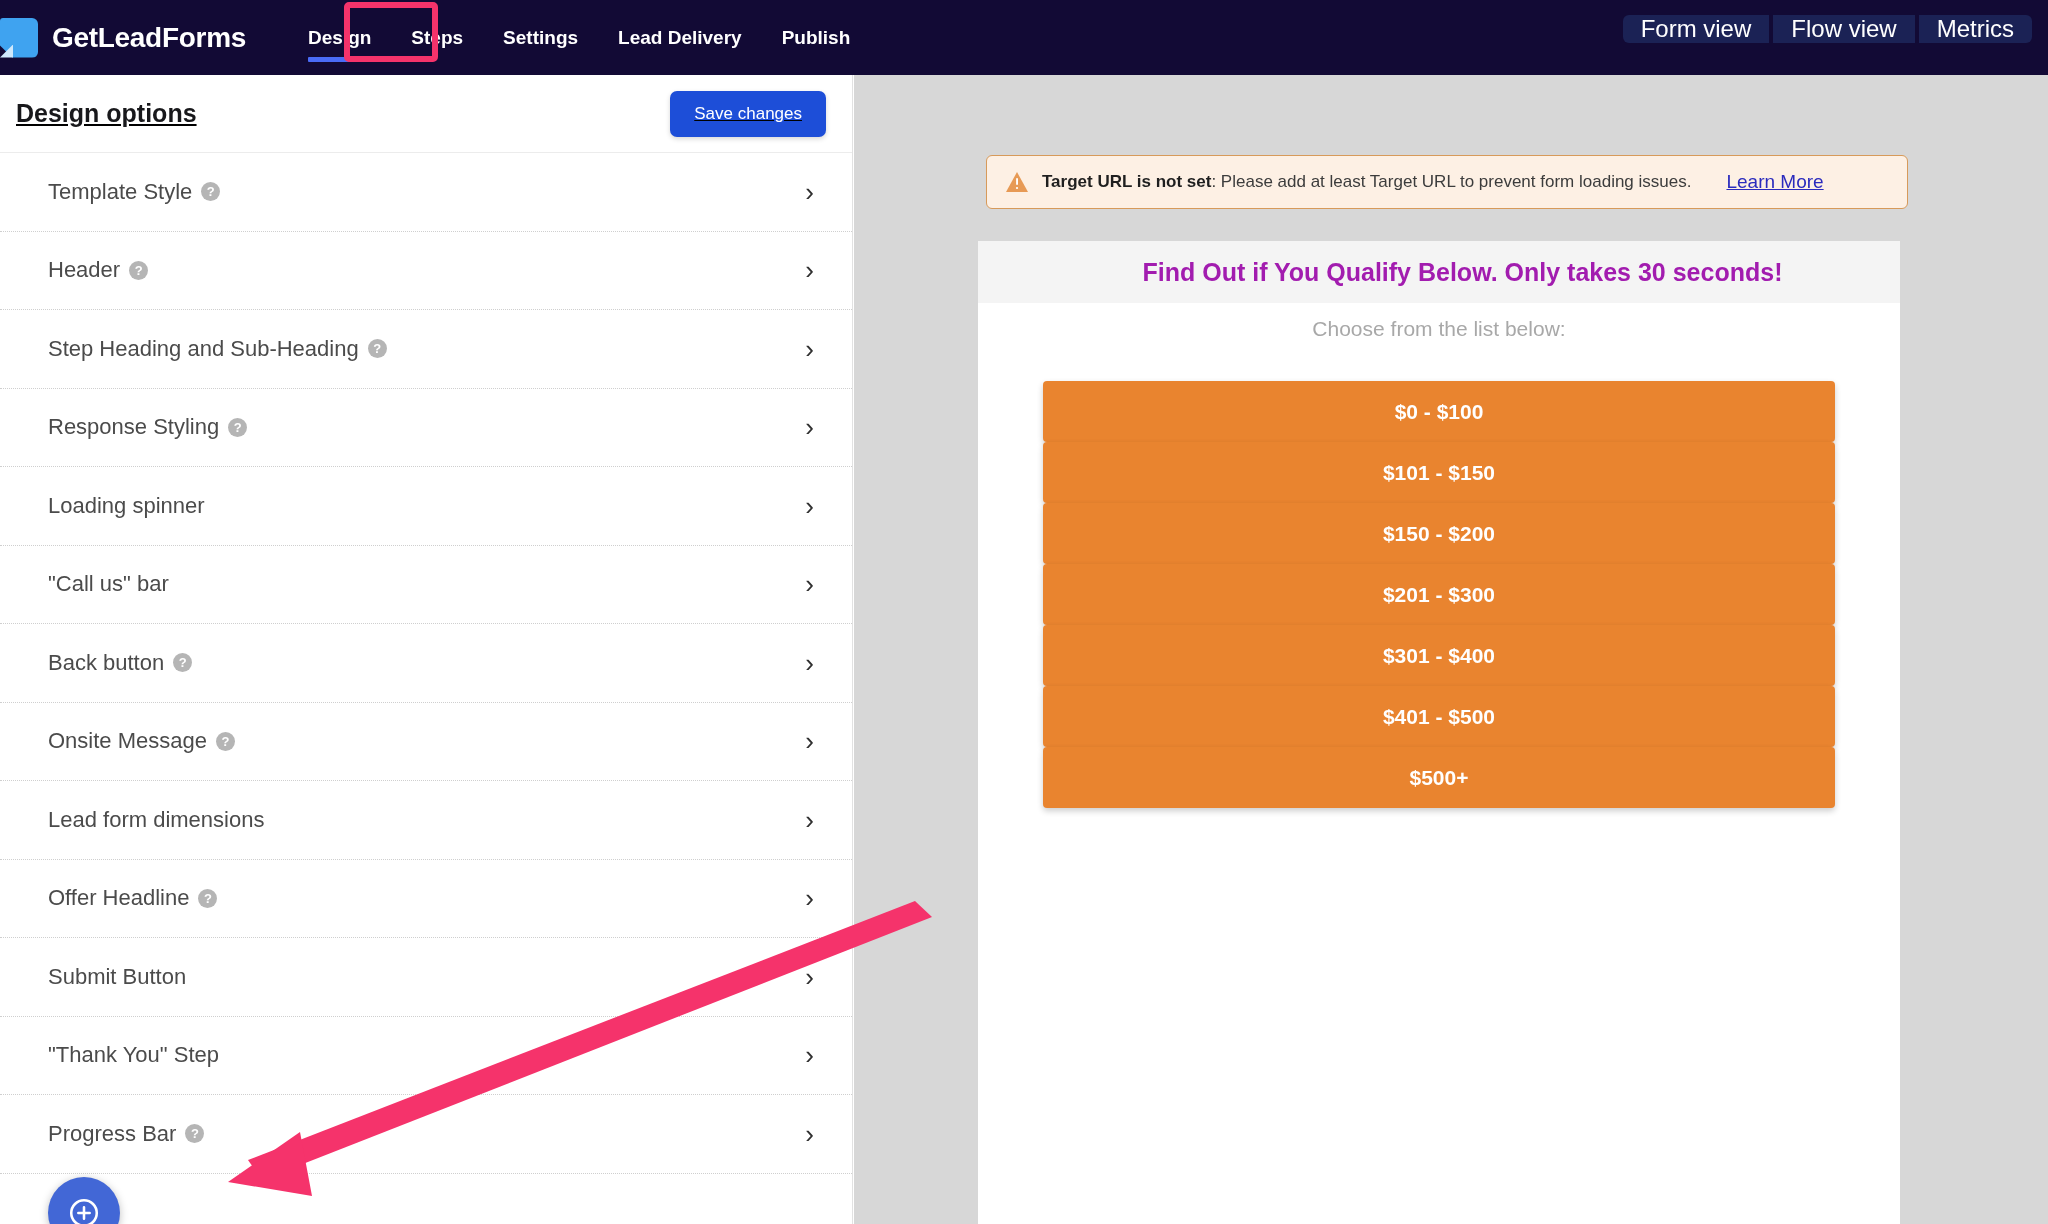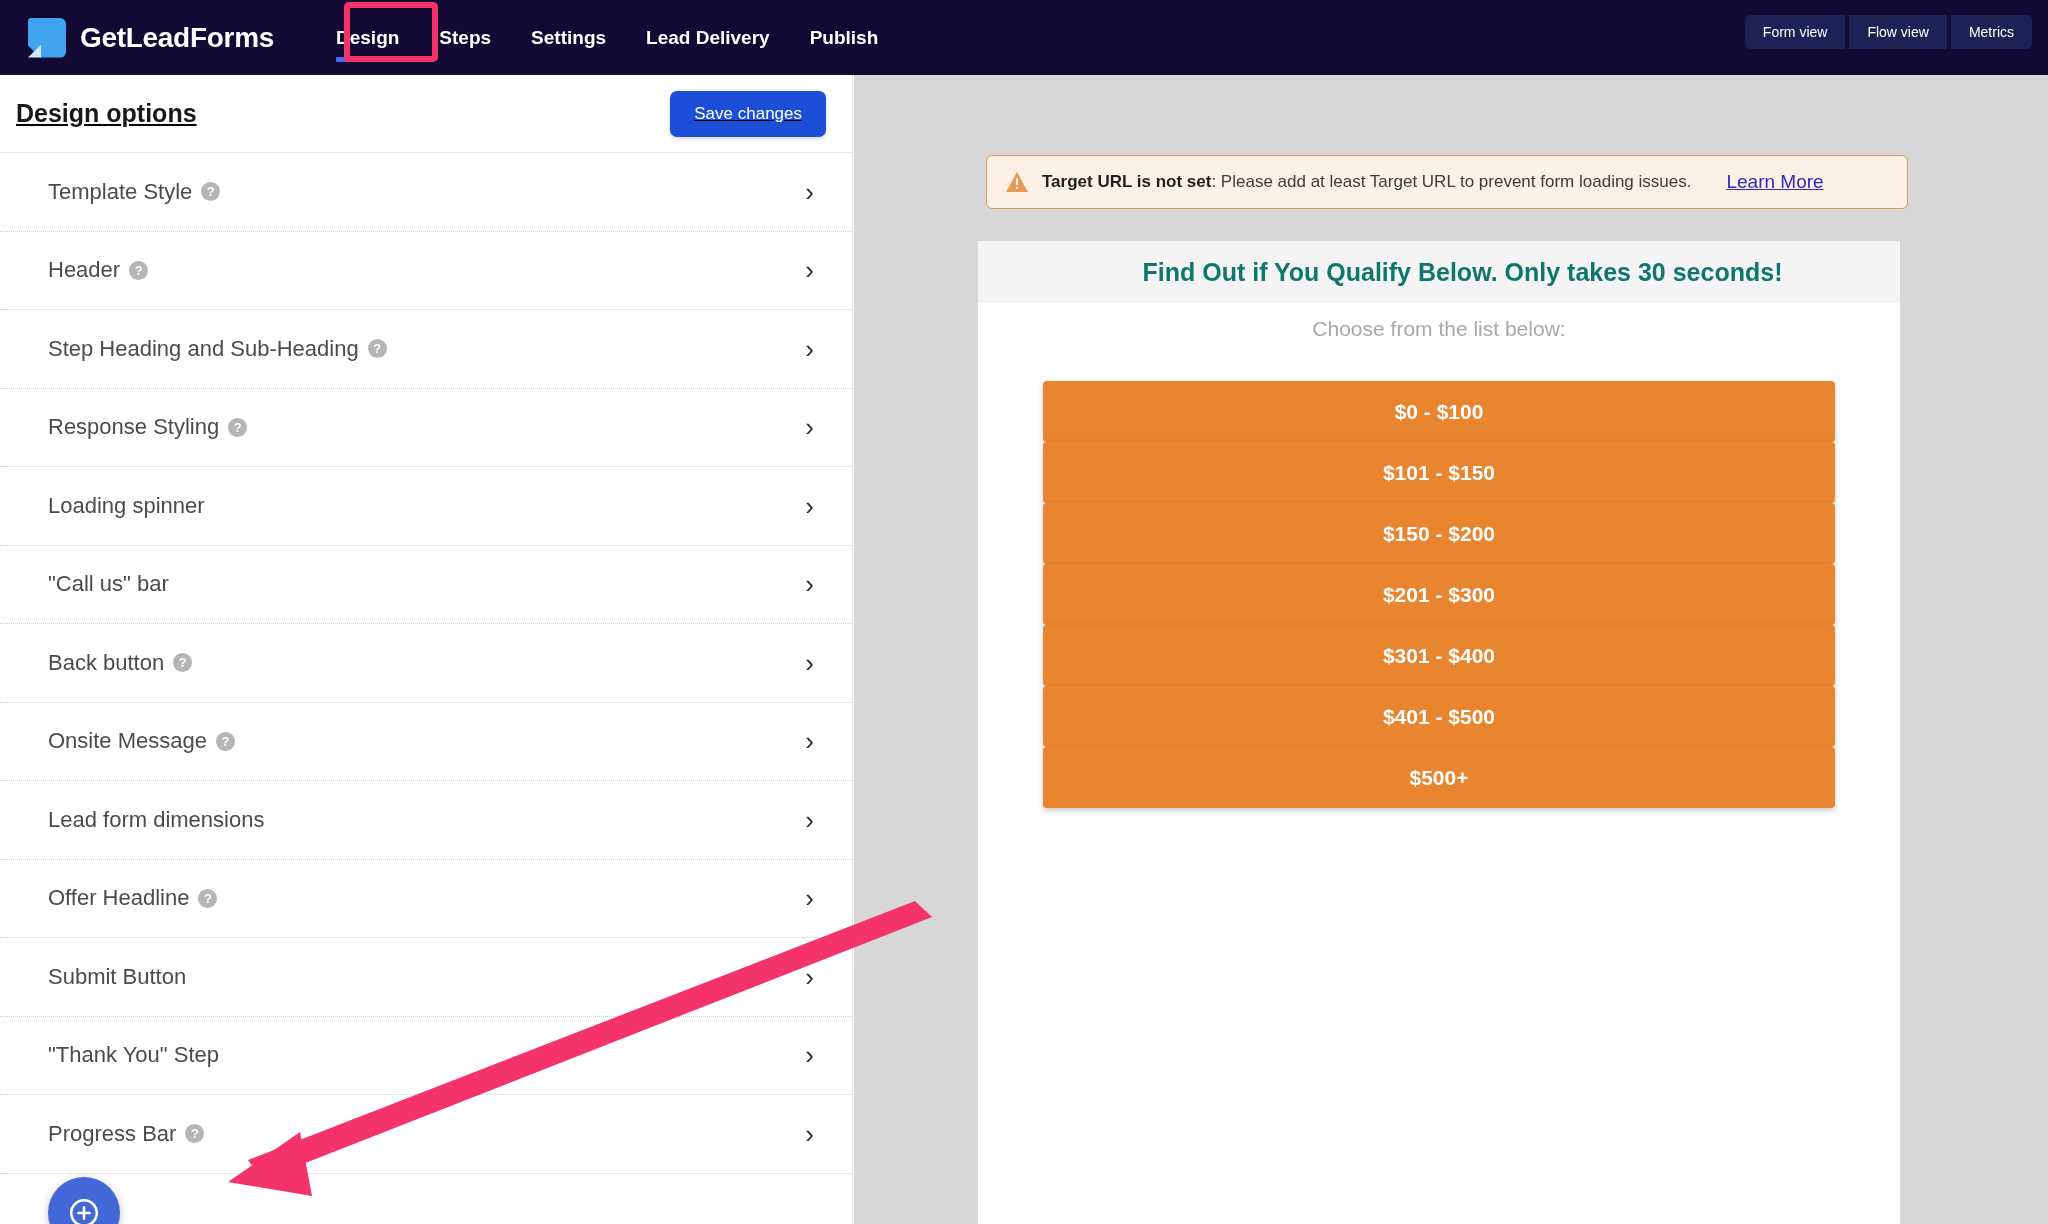--- a/index.html
+++ b/index.html
@@ -10,21 +10,21 @@
     overflow: hidden;
   }
 
   
   #topnav {
     position: absolute; left: 0; top: 0;
     width: 2048px; height: 75px;
     background: #120a35;
     display: flex; align-items: center;
   }
-  #logo-group { display: flex; align-items: center; margin-left: 28px; }
+  #logo-group { display: flex; align-items: center; }
   .logo-mark { width: 38px; height: 40px; position: relative; }
   .logo-mark .sq {
     position: absolute; left: 0; top: 0; width: 38px; height: 40px;
     background: #3fa3f0; border-radius: 3px 6px 6px 3px;
     clip-path: polygon(0 0, 100% 0, 100% 100%, 32% 100%, 0 70%);
   }
   .logo-mark .fold {
     position: absolute; left: 0; bottom: 0; width: 13px; height: 13px;
     background: #cfe8fb;
     clip-path: polygon(0 100%, 100% 100%, 100% 0);
@@ -47,22 +47,22 @@
     width: 94px; height: 60px;
     border: 6px solid #f5336b; border-radius: 5px;
     pointer-events: none;
   }
   #view-buttons {
     position: absolute; right: 16px; top: 15px;
     display: flex; align-items: center; gap: 4px;
   }
   .view-btn {
     background: #1b2255; color: #ffffff;
-    font-size: 14px; font-weight: 400;
-    padding: 9px 18px; white-space: nowrap; cursor: pointer;
+    font-size: 24px; font-weight: 400;
+    padding: 0 18px; white-space: nowrap; cursor: pointer;
   }
   .view-btn.first { border-radius: 6px 0 0 6px; }
   .view-btn.last { border-radius: 0 6px 6px 0; }
 
   
   #sidebar {
     position: absolute; left: 0; top: 75px;
     width: 853px; height: 1149px;
     background: #ffffff; border-right: 1px solid #e2e2e2;
   }
@@ -127,21 +127,21 @@
     margin-left: 22px; cursor: pointer; white-space: nowrap;
   }
   #form-card {
     position: absolute; left: 124px; top: 166px;
     width: 922px; height: 983px;
     background: #ffffff;
   }
   #offer-headline {
     height: 62px; background: #f4f4f4;
     display: flex; align-items: center; justify-content: center;
-    color: #0f766e; font-size: 25px; font-weight: 700; text-align: center; padding-left: 47px;
+    color: #a21caf; font-size: 25px; font-weight: 700; text-align: center; padding-left: 47px;
   }
   #step-heading {
     margin-top: 53px; text-align: center;
     font-size: 34px; font-weight: 700; color: #111111;
     letter-spacing: -0.4px;
   }
   #step-subheading {
     margin-top: 14px; text-align: center;
     font-size: 21px; color: #a8a8a8; font-weight: 400;
   }

